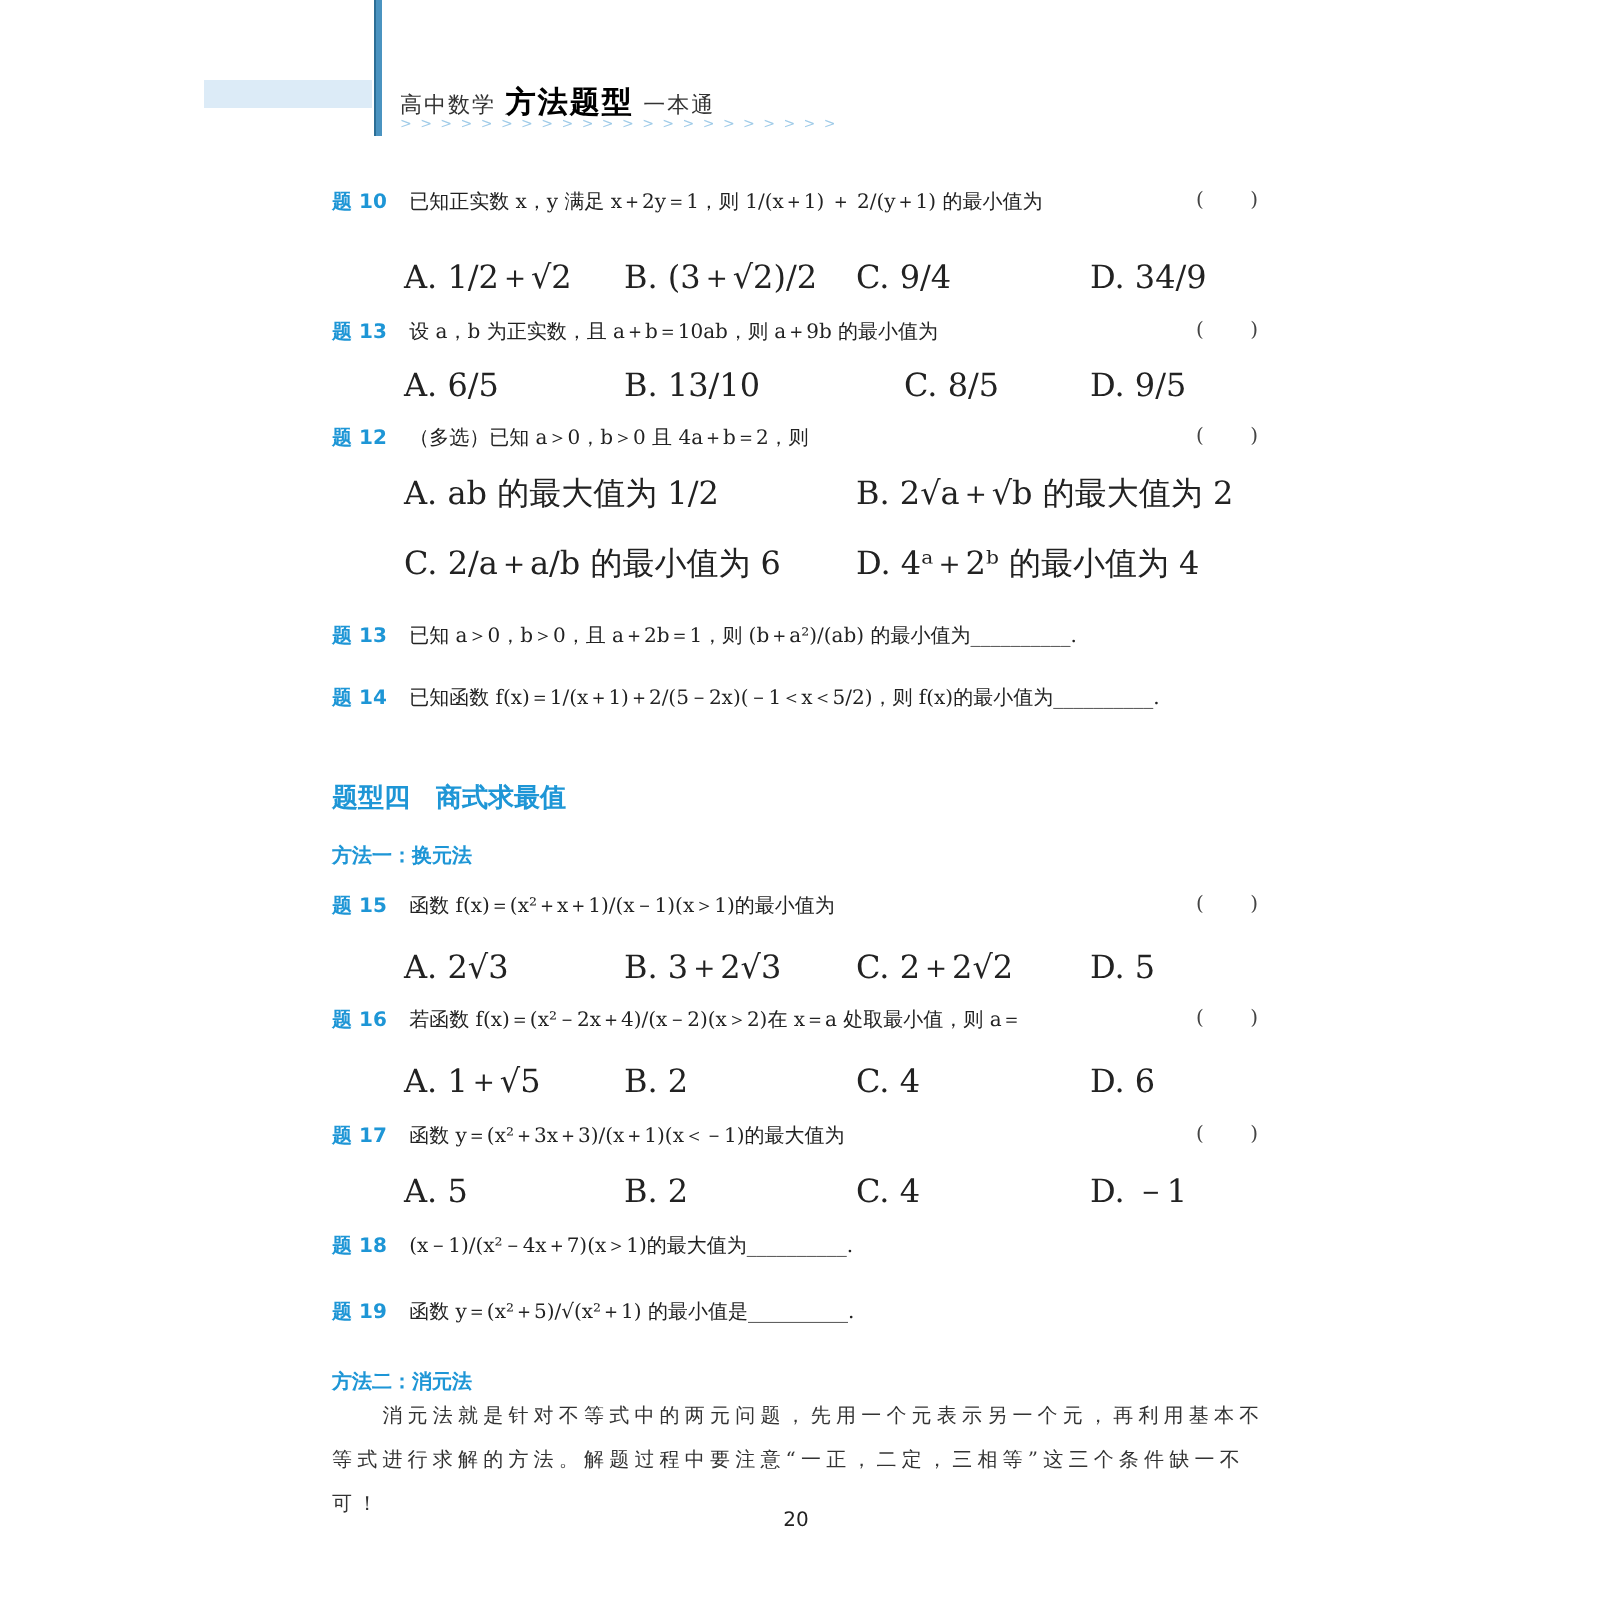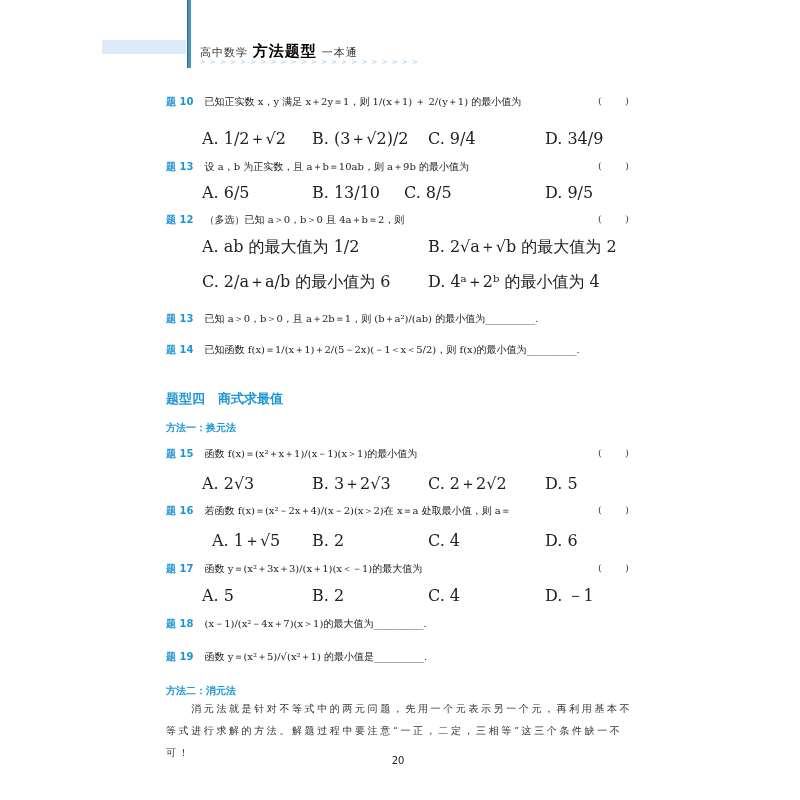--- a/index.html
+++ b/index.html
@@ -43,21 +43,21 @@
 <div class="opt" style="left:428px;top:132px">C. 9/4</div>
 <div class="opt" style="left:545px;top:132px">D. 34/9</div>
 
 <div class="q" style="top:160px">
   <span class="num">题 13</span>
   <span>设 a，b 为正实数，且 a＋b＝10ab，则 a＋9b 的最小值为</span>
 </div>
 <div class="paren" style="top:160px">(    )</div>
 <div class="opt" style="left:202px;top:186px">A. 6/5</div>
 <div class="opt" style="left:312px;top:186px">B. 13/10</div>
-<div class="opt" style="left:404px;top:186px">C. 8/5</div>
+<div class="opt" style="left:452px;top:186px">C. 8/5</div>
 <div class="opt" style="left:545px;top:186px">D. 9/5</div>
 
 <div class="q" style="top:213px">
   <span class="num">题 12</span>
   <span>（多选）已知 a＞0，b＞0 且 4a＋b＝2，则</span>
 </div>
 <div class="paren" style="top:213px">(    )</div>
 <div class="opt" style="left:202px;top:240px">A. ab 的最大值为 1/2</div>
 <div class="opt" style="left:428px;top:240px">B. 2√a＋√b 的最大值为 2</div>
 <div class="opt" style="left:202px;top:275px">C. 2/a＋a/b 的最小值为 6</div>
@@ -84,21 +84,21 @@
 <div class="opt" style="left:202px;top:477px">A. 2√3</div>
 <div class="opt" style="left:312px;top:477px">B. 3＋2√3</div>
 <div class="opt" style="left:428px;top:477px">C. 2＋2√2</div>
 <div class="opt" style="left:545px;top:477px">D. 5</div>
 
 <div class="q" style="top:504px">
   <span class="num">题 16</span>
   <span>若函数 f(x)＝(x²－2x＋4)/(x－2)(x＞2)在 x＝a 处取最小值，则 a＝</span>
 </div>
 <div class="paren" style="top:504px">(    )</div>
-<div class="opt" style="left:212px;top:534px">A. 1＋√5</div>
+<div class="opt" style="left:202px;top:534px">A. 1＋√5</div>
 <div class="opt" style="left:312px;top:534px">B. 2</div>
 <div class="opt" style="left:428px;top:534px">C. 4</div>
 <div class="opt" style="left:545px;top:534px">D. 6</div>
 
 <div class="q" style="top:562px">
   <span class="num">题 17</span>
   <span>函数 y＝(x²＋3x＋3)/(x＋1)(x＜－1)的最大值为</span>
 </div>
 <div class="paren" style="top:562px">(    )</div>
 <div class="opt" style="left:202px;top:589px">A. 5</div>

